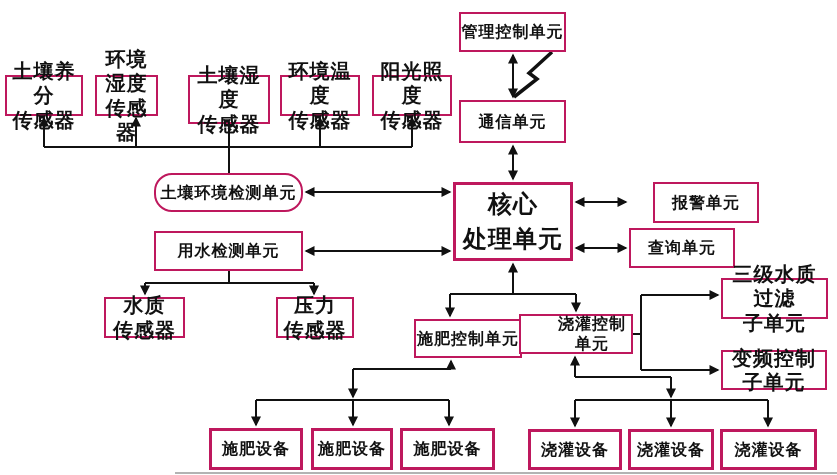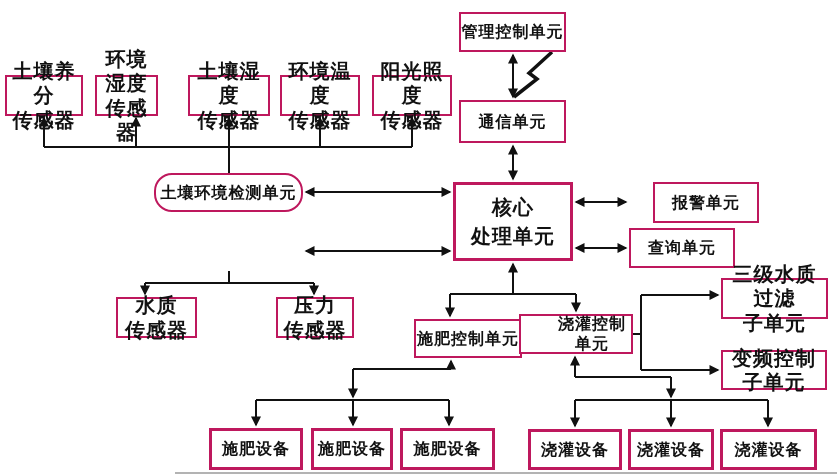--- a/index.html
+++ b/index.html
@@ -11,34 +11,34 @@
   .node{
     position:absolute;box-sizing:border-box;border:2px solid #be185d;background:#fff;
     display:flex;align-items:center;justify-content:center;text-align:center;
     white-space:pre-line;font-weight:bold;color:#111;line-height:1.22;letter-spacing:1px;
   }
   .fs15{font-size:20px;} .fs16{font-size:16px;}
   .bold3{border-width:3px;}
   
   .n-soilnut{left:5px;top:75px;width:78px;height:41px;}
   .n-envhum{left:95px;top:75px;width:63px;height:41px;}
-  .n-soilhum{left:188px;top:75px;width:82px;height:41px;}
+  .n-soilhum{left:188px;top:75px;width:82px;height:49px;}
   .n-envtemp{left:280px;top:75px;width:80px;height:41px;}
   .n-sun{left:372px;top:75px;width:80px;height:41px;}
   
   .n-mgmt{left:459px;top:12px;width:107px;height:40px;}
   .n-comm{left:459px;top:100px;width:107px;height:43px;}
-  .n-core{left:453px;top:182px;width:120px;height:79px;font-size:20px;line-height:1.45;text-align:center;}
+  .n-core{left:453px;top:182px;width:120px;height:79px;font-size:24px;line-height:1.45;text-align:center;}
   
   .n-alarm{left:629px;top:182px;width:106px;height:41px;margin-left:24px;}
   .n-query{left:629px;top:228px;width:106px;height:40px;}
   
   .n-soildet{left:154px;top:173px;width:149px;height:39px;border-radius:18px;}
   .n-waterdet{left:154px;top:231px;width:149px;height:40px;}
-  .n-wq{left:116px;top:297px;width:81px;height:41px;}
+  .n-wq{left:104px;top:297px;width:81px;height:41px;}
   .n-press{left:276px;top:297px;width:78px;height:41px;}
   
   .n-fertctl{left:394px;top:319px;width:108px;height:39px;margin-left:20px;}
   .n-irrctl{left:519px;top:314px;width:114px;height:40px;padding-left:32px;}
   
   .n-filter{left:721px;top:278px;width:107px;height:41px;text-align:center;}
   .n-vfd{left:721px;top:350px;width:106px;height:40px;}
   
   .n-feq1{left:209px;top:428px;width:94px;height:42px;}
   .n-feq2{left:311px;top:428px;width:82px;height:42px;}
@@ -153,20 +153,21 @@
 
   <div class="node fs16 n-mgmt">管理控制单元</div>
   <div class="node fs16 n-comm">通信单元</div>
   <div class="node bold3 n-core">核心
 处理单元</div>
 
   <div class="node fs16 n-alarm">报警单元</div>
   <div class="node fs16 n-query">查询单元</div>
 
   <div class="node fs16 n-soildet">土壤环境检测单元</div>
+  <div class="node fs16 n-waterdet">用水检测单元</div>
   <div class="node fs15 n-wq">水质
 传感器</div>
   <div class="node fs15 n-press">压力
 传感器</div>
 
   <div class="node fs16 n-fertctl">施肥控制单元</div>
   <div class="node fs16 n-irrctl">浇灌控制单元</div>
 
   <div class="node fs15 n-filter">三级水质过滤
 子单元</div>

